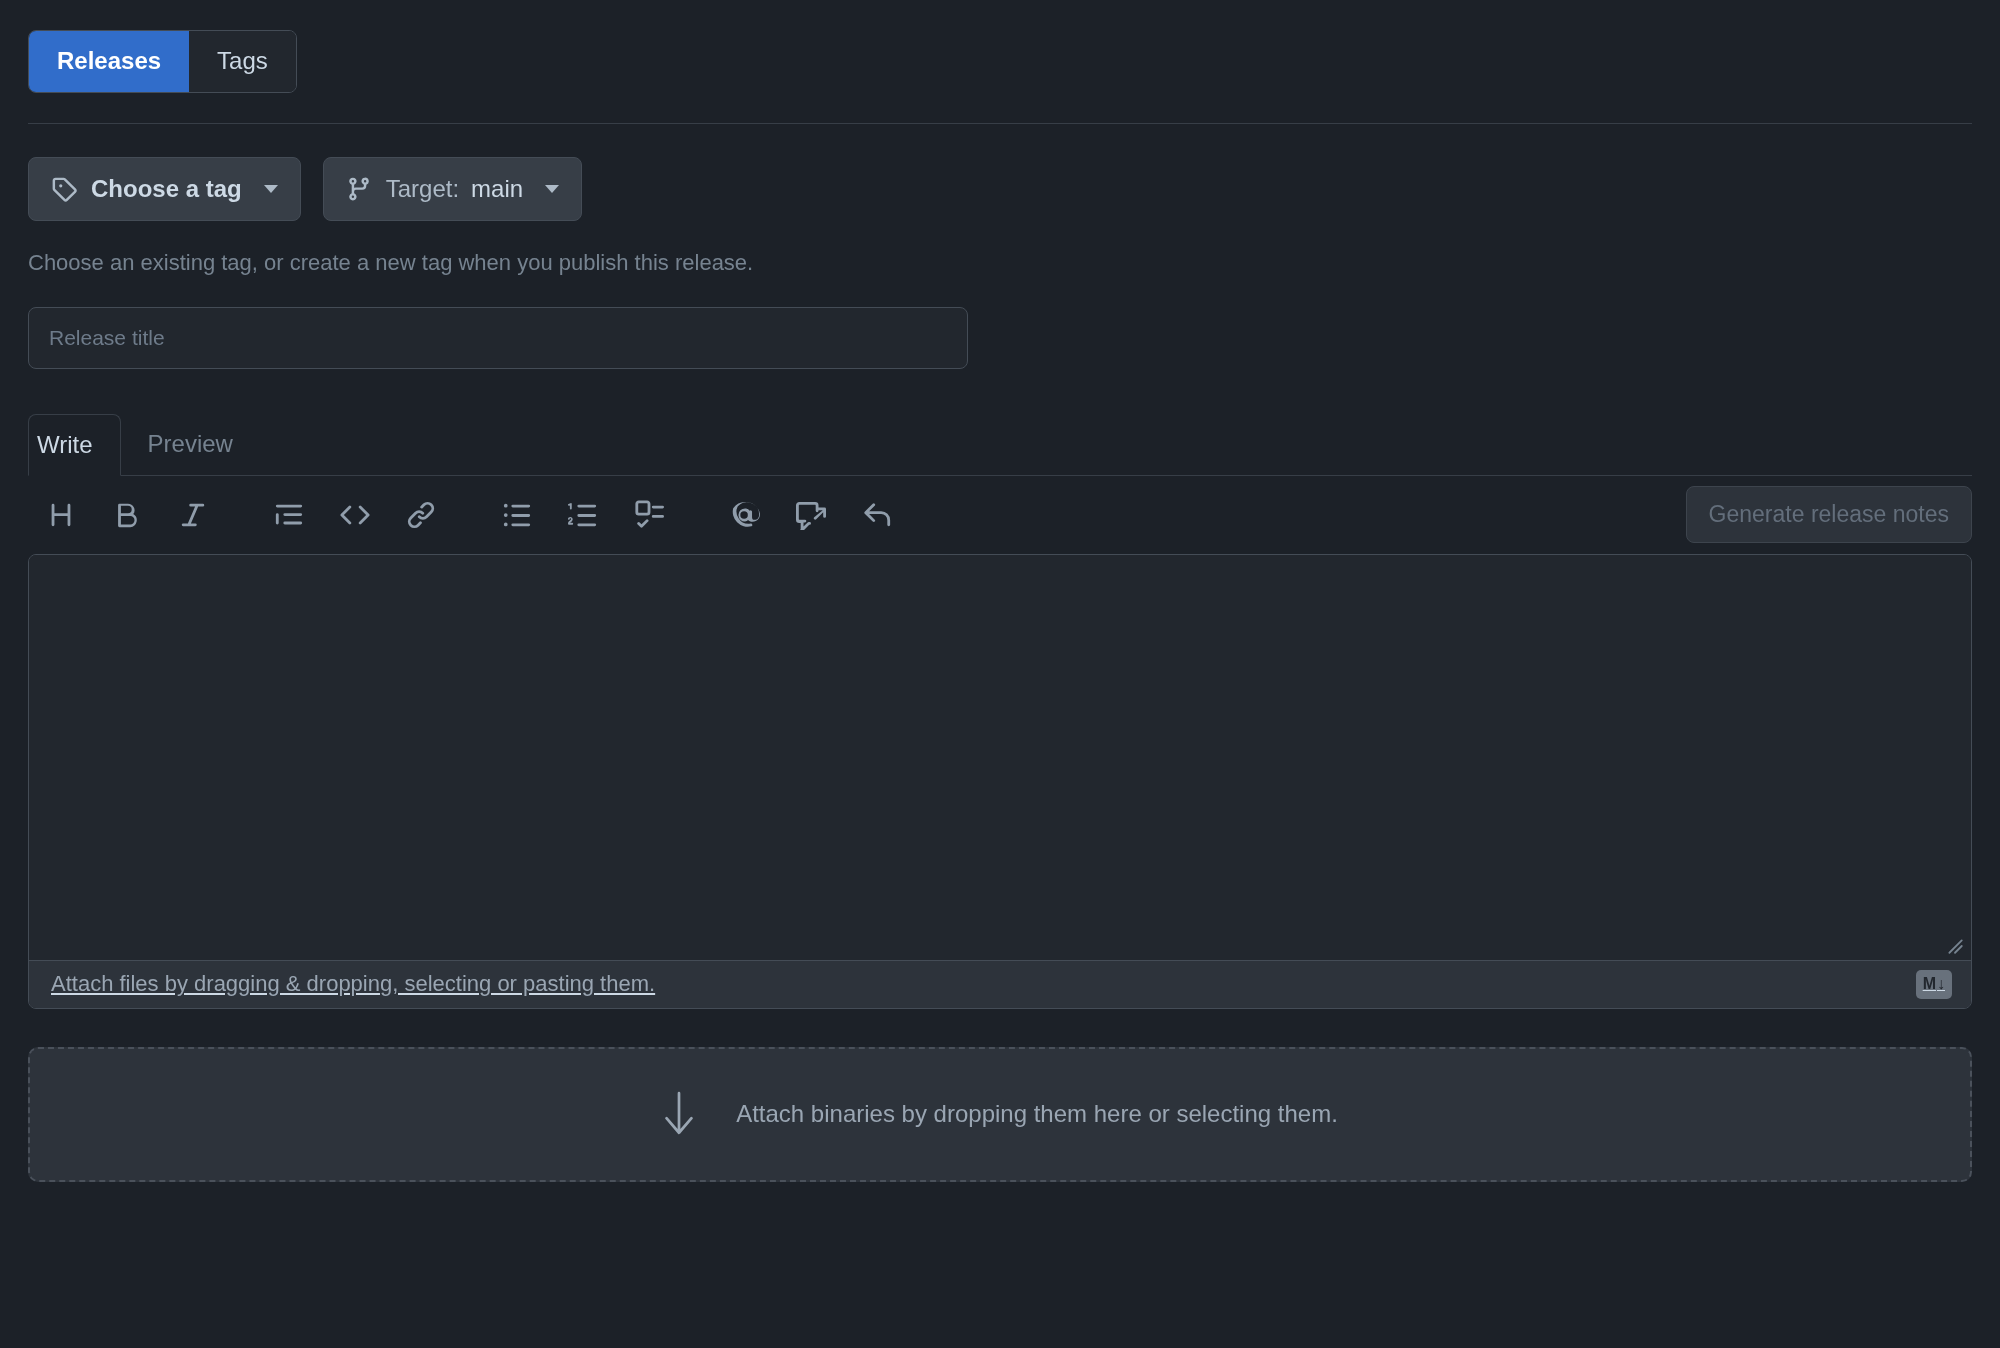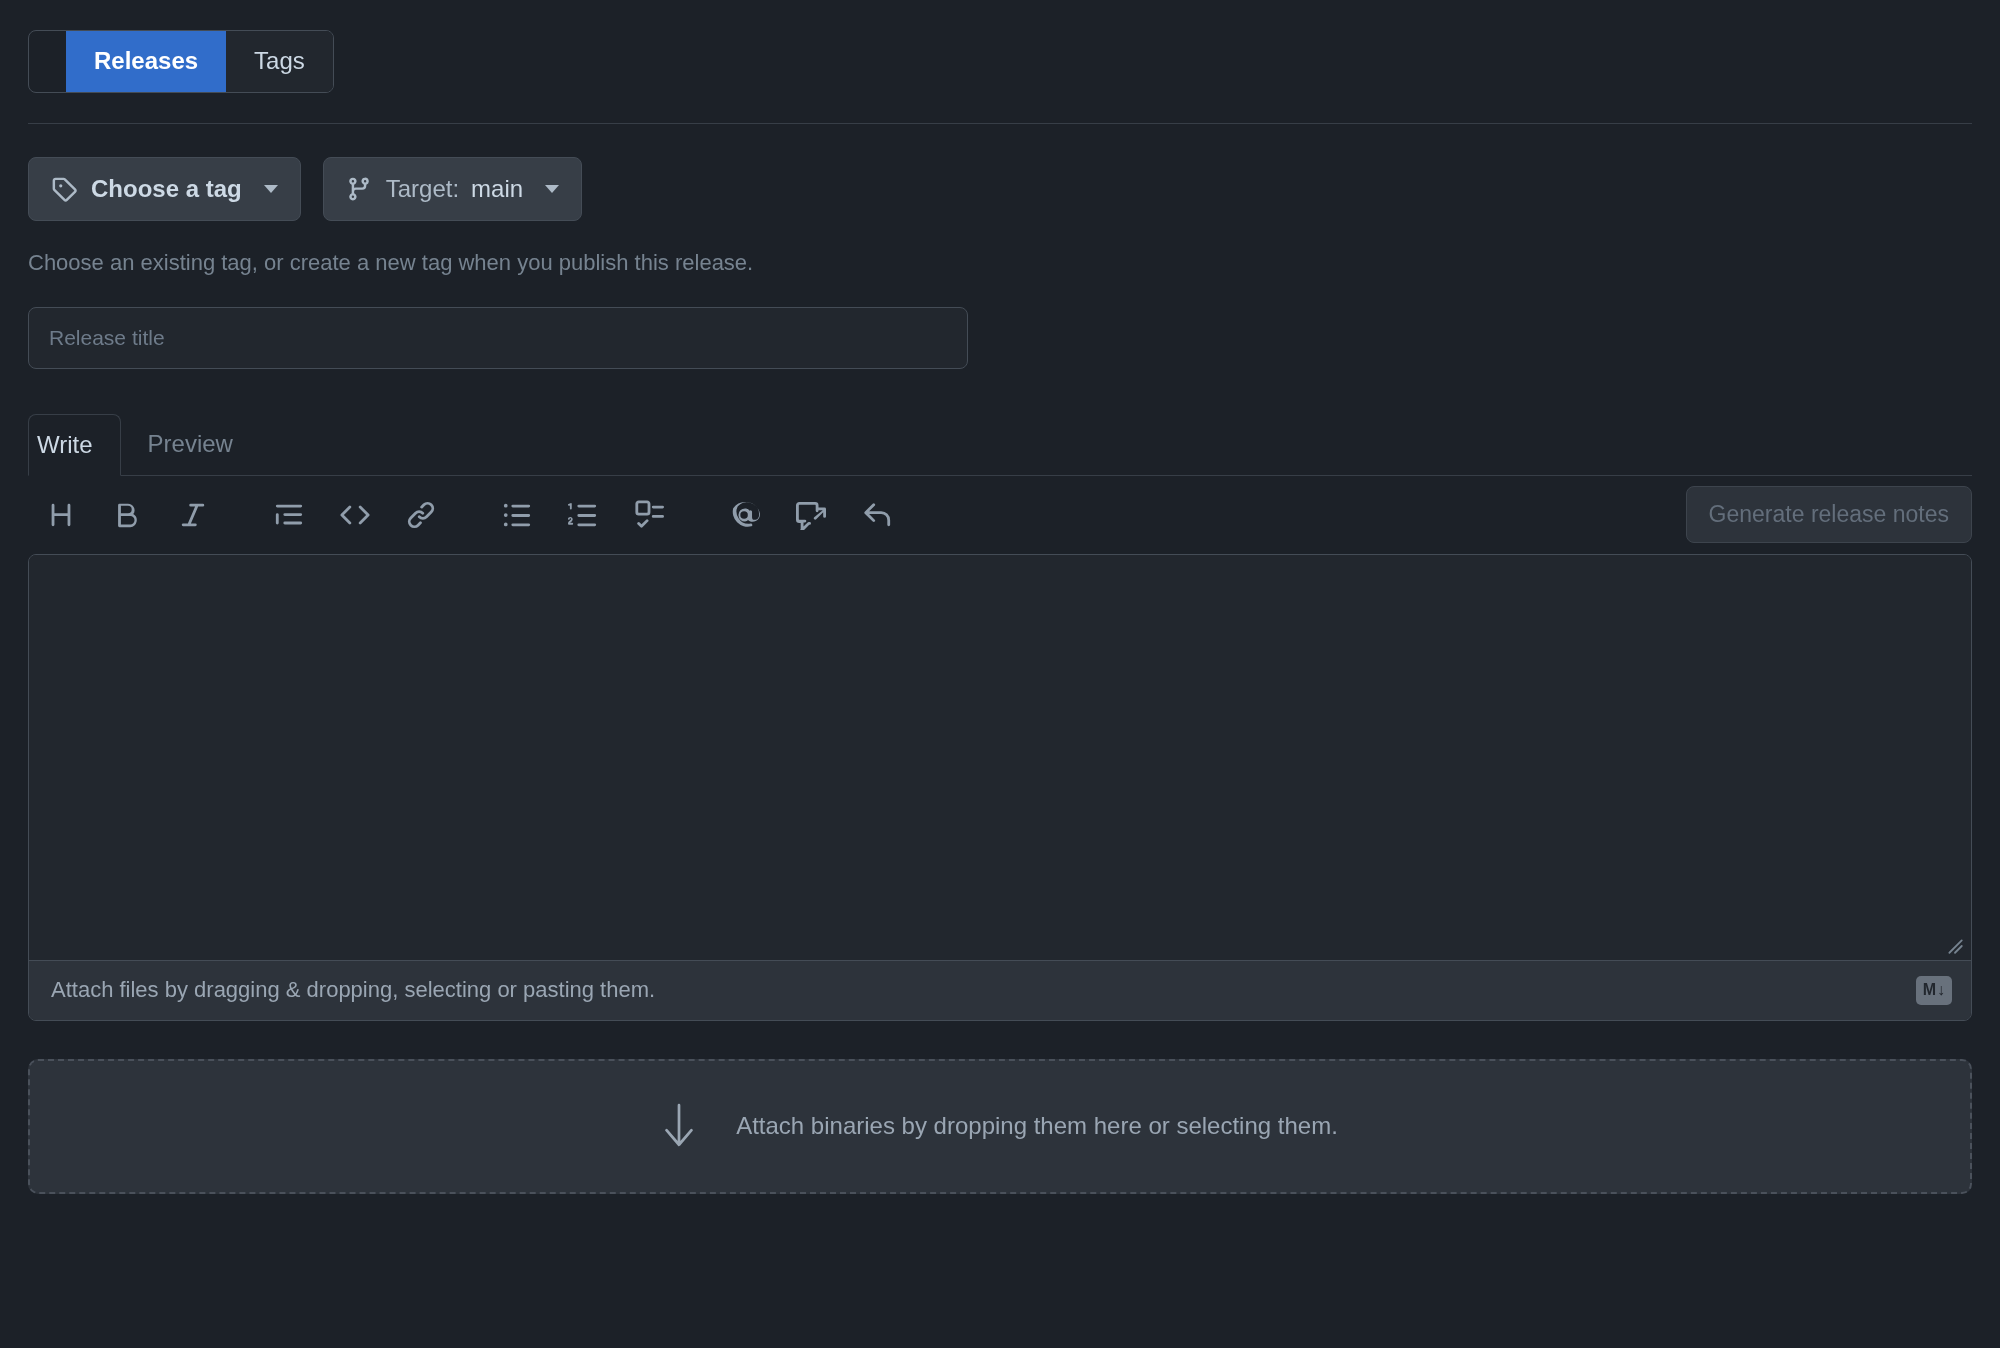--- a/index.html
+++ b/index.html
@@ -37,21 +37,20 @@
     padding:0 28px;
   }
 
   
   .seg-wrap{padding-top:30px;}
   .segmented{
     display:inline-flex;
     border-radius:8px;
     overflow:hidden;
     border:1px solid var(--btn-border);
-    padding-left:37px;
   }
   .seg-item{
     font-size:24px;
     font-weight:700;
     line-height:1;
     padding:18px 28px 19px;
     background:transparent;
     color:var(--fg-default);
     border:0;
     cursor:pointer;
@@ -215,25 +214,26 @@
   }
   .resize-grip{
     position:absolute;
     right:7px;bottom:5px;
     width:18px;height:18px;
     pointer-events:none;
   }
   .box-footer{
     background:var(--footer-bg);
     border-top:1px solid var(--input-border);
-    height:60px;
+    height:48px;
     display:flex;
     align-items:center;
     justify-content:space-between;
     padding:0 19px 0 22px;
+    text-decoration:underline;
   }
   .footer-text{font-size:22px;color:#9aa6b3;line-height:1;}
   .md-badge{
     background:#68717c;
     color:#22272e;
     border-radius:5px;
     font-size:16px;
     font-weight:700;
     line-height:1;
     padding:6px 7px 7px;

